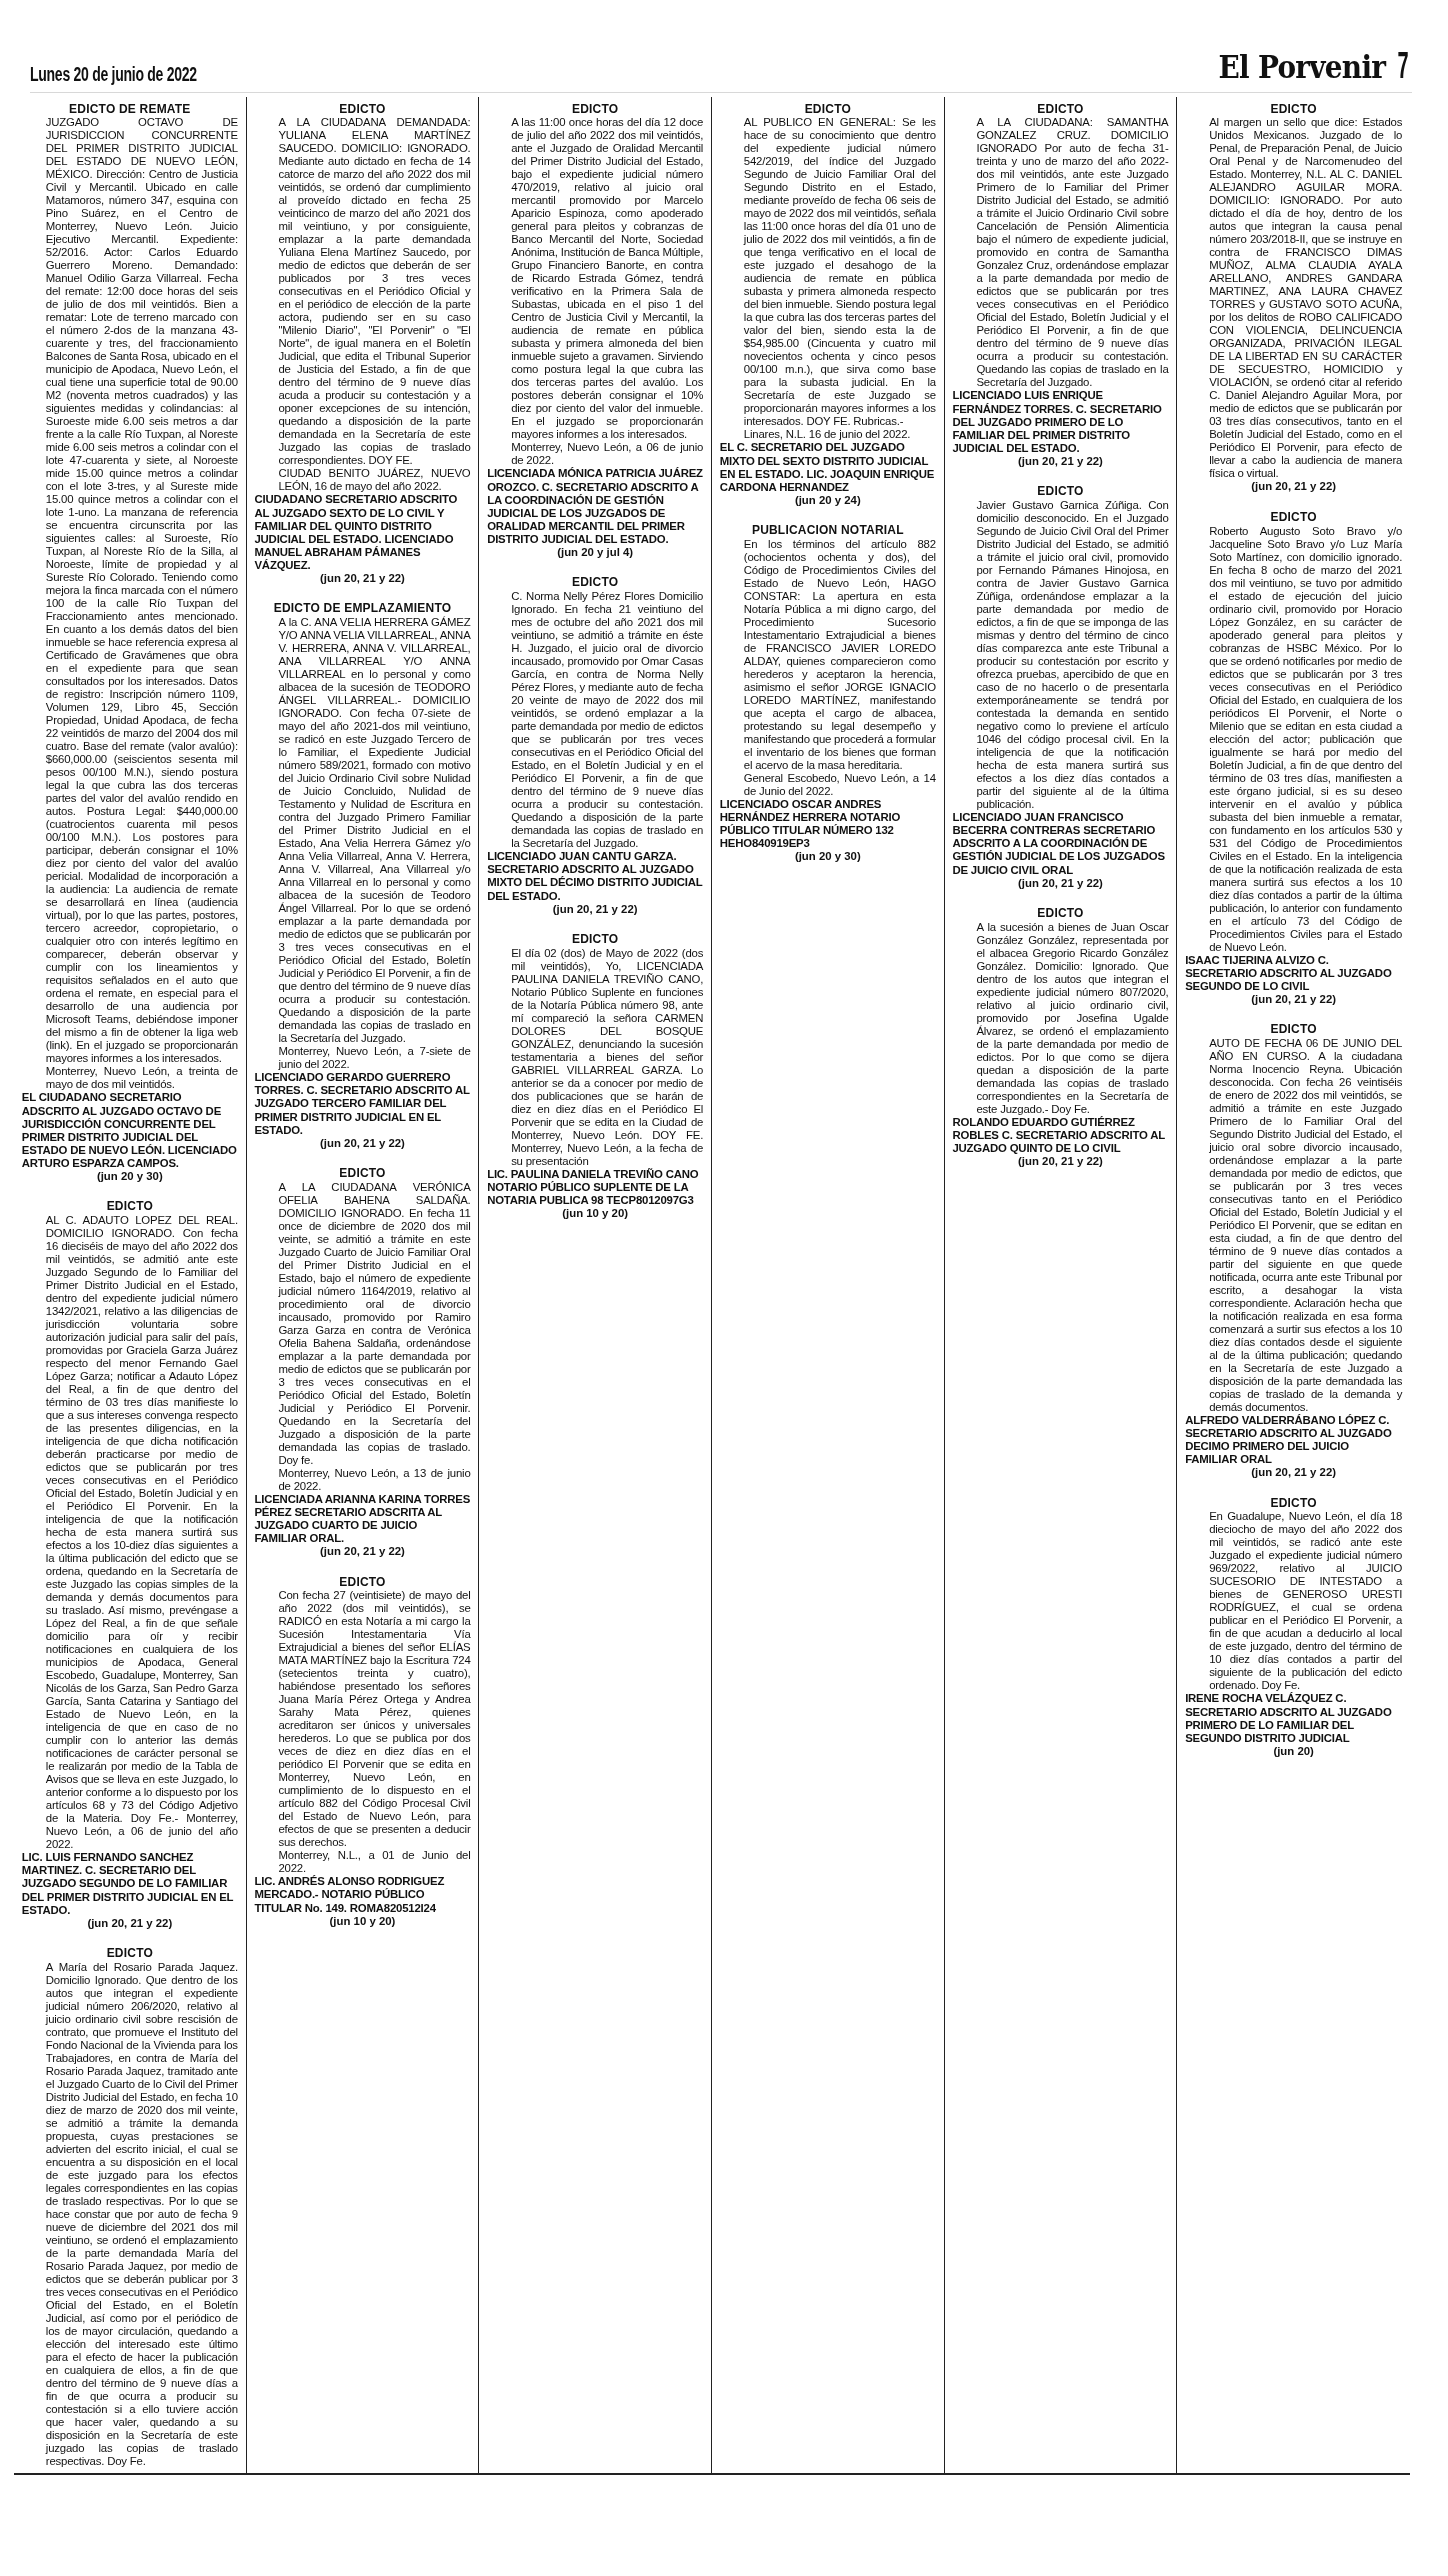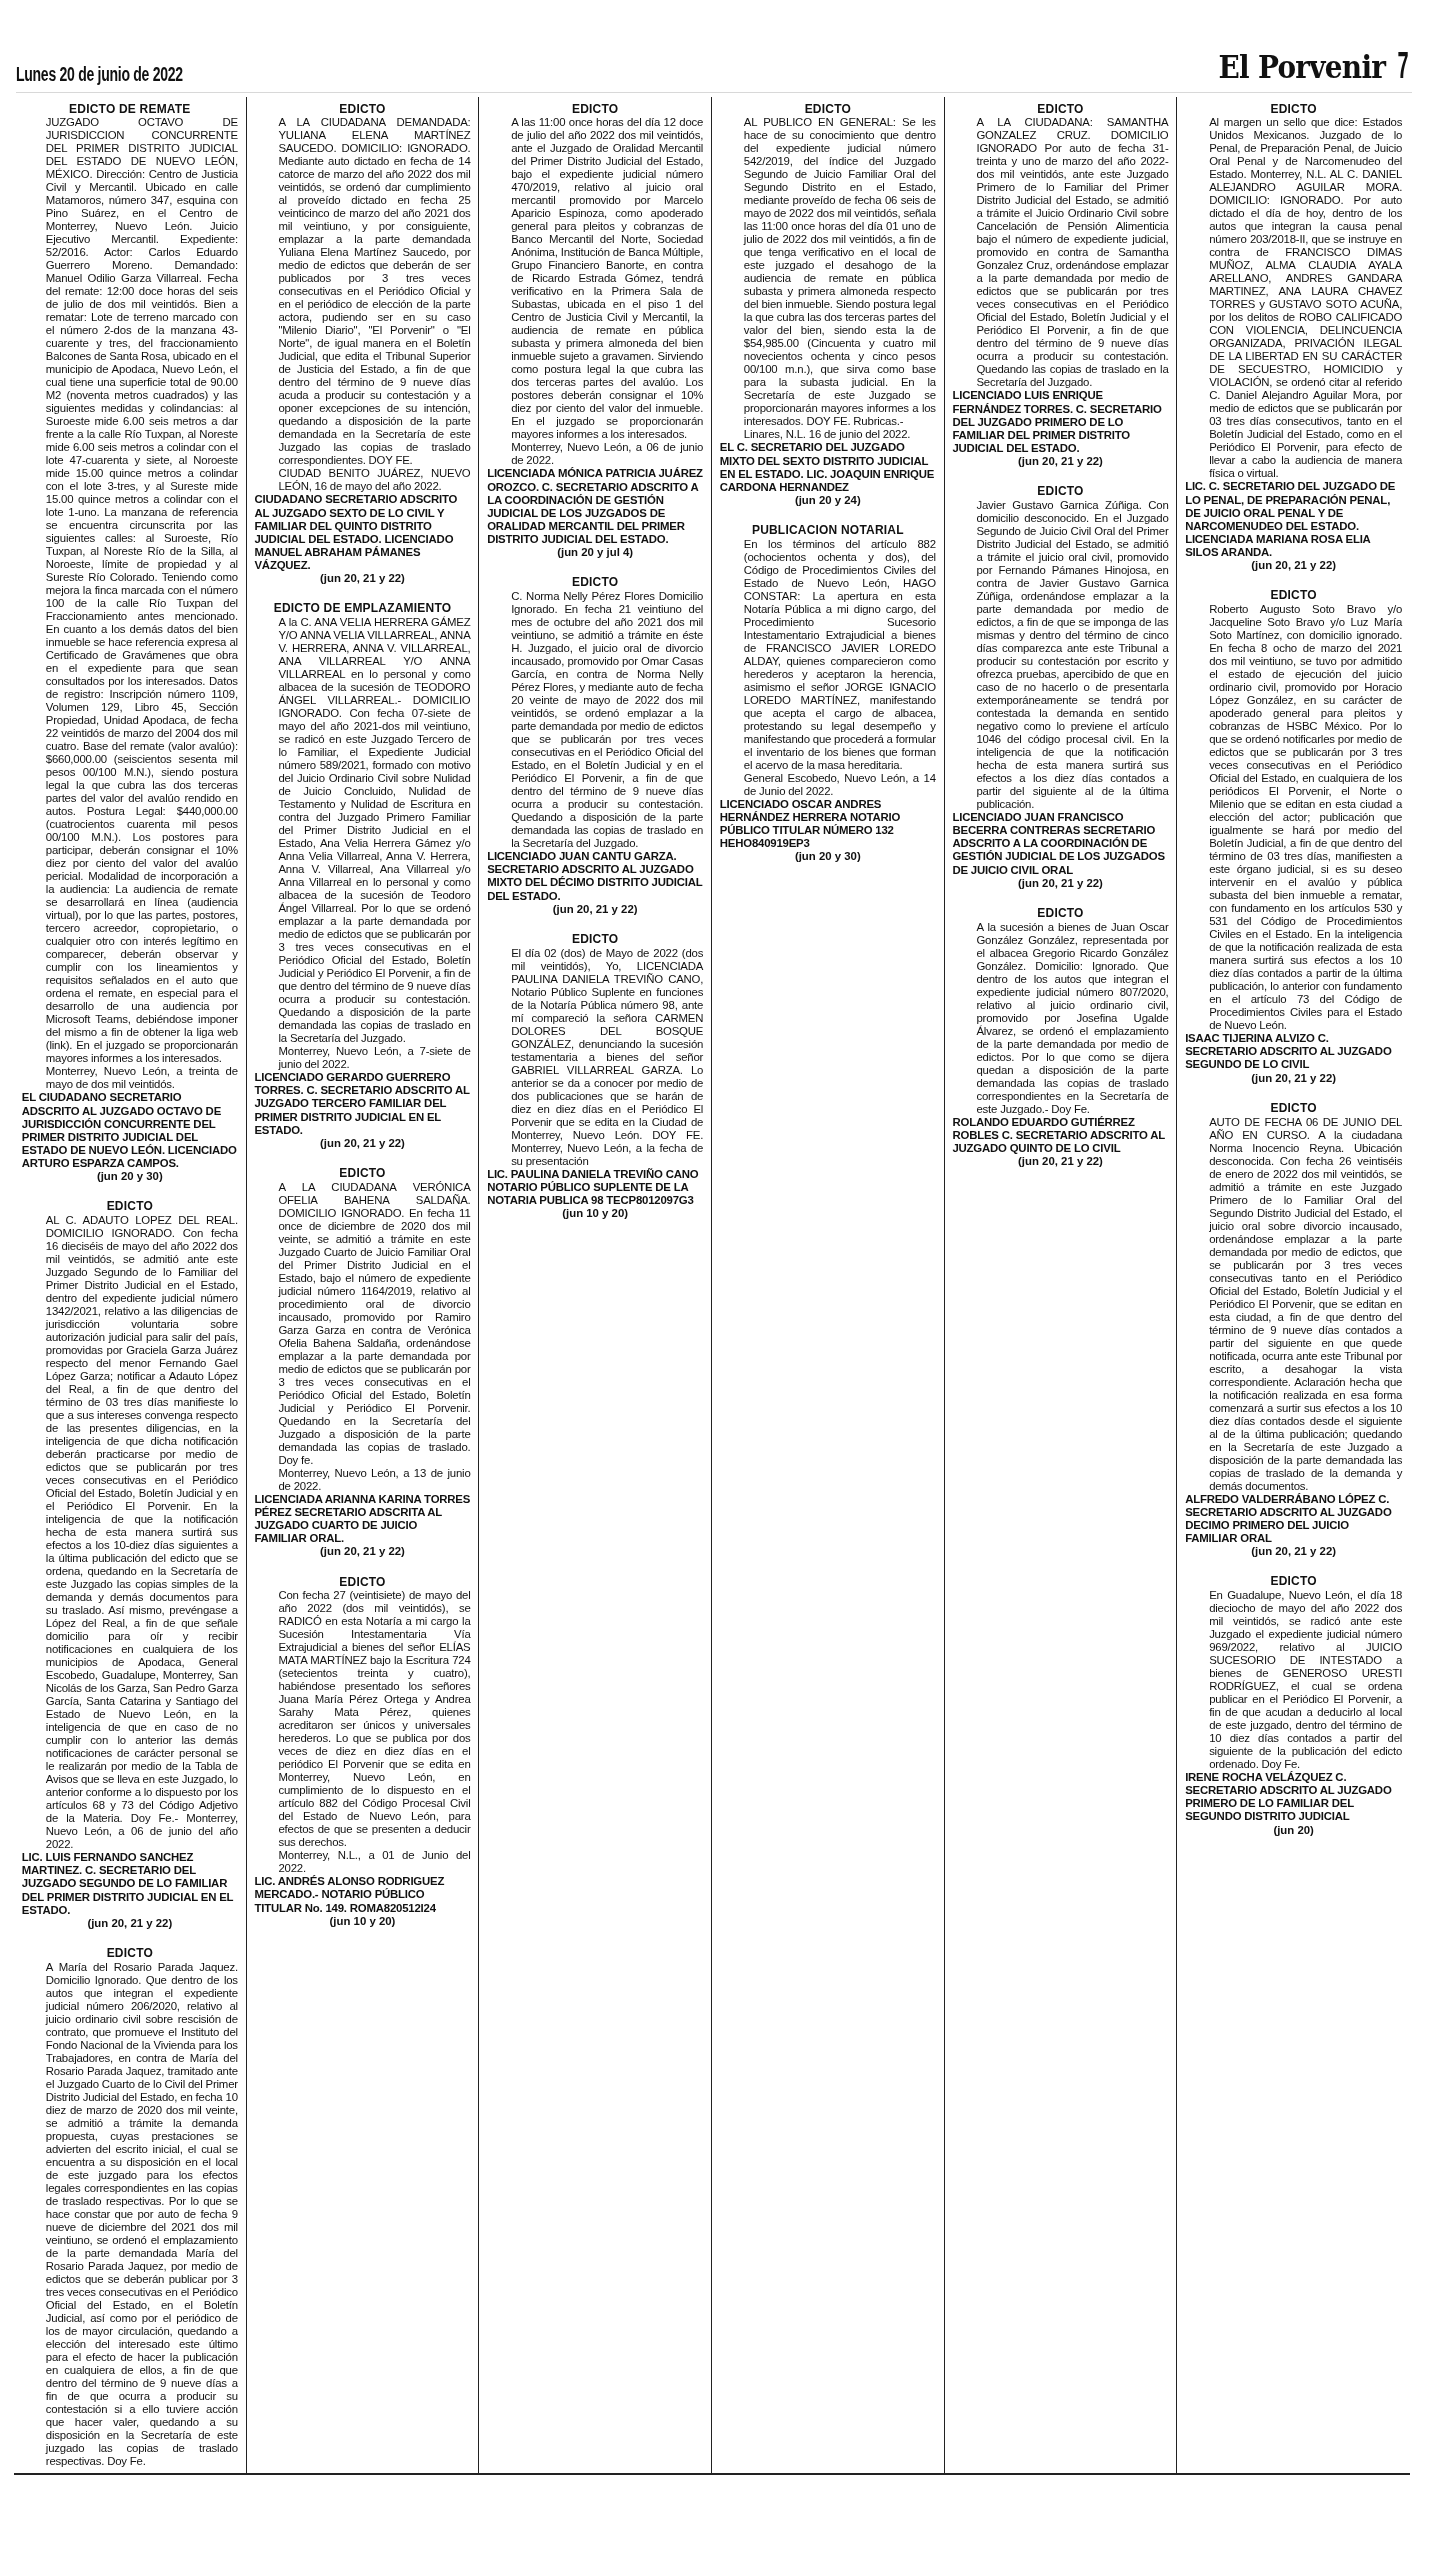--- a/index.html
+++ b/index.html
@@ -1,17 +1,17 @@
 <!DOCTYPE html>
 <html style="font-size:12.5px"><head>
 <meta charset="utf-8">
 <style>
   html, body { margin:0; padding:0; background:#ffffff; }
   body { width:1449px; height:2576px; position:relative; overflow:hidden; color:#111; font-family:"Liberation Sans", sans-serif; }
-  .masthead { position:absolute; left:16px; right:37px; top:0; height:92px; border-bottom:1.6px solid #d8d8d8; }
+  .masthead { position:absolute; left:30px; right:37px; top:0; height:92px; border-bottom:1.6px solid #d8d8d8; }
   .date { position:absolute; left:0; bottom:6.2px; font-family:"Liberation Sans", sans-serif; font-weight:bold; font-size:19.5px; transform:scaleX(0.72); transform-origin:left bottom; letter-spacing:-0.4px; }
   .brand { position:absolute; right:0; bottom:4.7px; font-family:"DejaVu Serif", serif; font-weight:bold; font-size:31px; letter-spacing:-0.8px; transform:scaleX(0.9); transform-origin:right bottom; }
   .brand .num { font-size:37px; font-family:"Liberation Sans", sans-serif; transform:scaleX(0.6); display:inline-block; }
   .columns { position:absolute; left:14px; top:97px; width:1396px; height:2376px; display:grid; grid-template-columns:repeat(6, 1fr); border-bottom:2.3px solid #222; }
   .col { border-right:1.9px solid #222; padding:4.7px 7.8px 0 7.8px; overflow:hidden; }
   .col:last-child { border-right:none; }
   .notice { margin-bottom:15.6px; }
   .notice h3 { margin:0 0 0.8px 0; text-align:center; font-size:12px; font-weight:bold; letter-spacing:0.2px; }
   .notice .body { font-size:11.4px; line-height:1.14; text-align:justify; hyphens:auto; transform-origin:left top; letter-spacing:-0.2px;margin-left:24px; }
   .notice .sign { text-align:left; font-weight:bold; font-size:11.4px; line-height:1.15; letter-spacing:-0.2px; }
@@ -132,21 +132,20 @@
         <h3>EDICTO</h3>
         <div class="body">A la sucesión a bienes de Juan Oscar González González, representada por el albacea Gregorio Ricardo González González. Domicilio: Ignorado. Que dentro de los autos que integran el expediente judicial número 807/2020, relativo al juicio ordinario civil, promovido por Josefina Ugalde Álvarez, se ordenó el emplazamiento de la parte demandada por medio de edictos. Por lo que como se dijera quedan a disposición de la parte demandada las copias de traslado correspondientes en la Secretaría de este Juzgado.- Doy Fe.</div>
         <div class="sign">ROLANDO EDUARDO GUTIÉRREZ ROBLES C. SECRETARIO ADSCRITO AL JUZGADO QUINTO DE LO CIVIL</div>
         <div class="pub">(jun 20, 21 y 22)</div>
       </div>
     </div>
     <div class="col">
       <div class="notice">
         <h3>EDICTO</h3>
         <div class="body">Al margen un sello que dice: Estados Unidos Mexicanos. Juzgado de lo Penal, de Preparación Penal, de Juicio Oral Penal y de Narcomenudeo del Estado. Monterrey, N.L. AL C. DANIEL ALEJANDRO AGUILAR MORA. DOMICILIO: IGNORADO. Por auto dictado el día de hoy, dentro de los autos que integran la causa penal número 203/2018-II, que se instruye en contra de FRANCISCO DIMAS MUÑOZ, ALMA CLAUDIA AYALA ARELLANO, ANDRES GANDARA MARTINEZ, ANA LAURA CHAVEZ TORRES y GUSTAVO SOTO ACUÑA, por los delitos de ROBO CALIFICADO CON VIOLENCIA, DELINCUENCIA ORGANIZADA, PRIVACIÓN ILEGAL DE LA LIBERTAD EN SU CARÁCTER DE SECUESTRO, HOMICIDIO y VIOLACIÓN, se ordenó citar al referido C. Daniel Alejandro Aguilar Mora, por medio de edictos que se publicarán por 03 tres días consecutivos, tanto en el Boletín Judicial del Estado, como en el Periódico El Porvenir, para efecto de llevar a cabo la audiencia de manera física o virtual.</div>
-        <div class="sign">LIC. C. SECRETARIO DEL JUZGADO DE LO PENAL, DE PREPARACIÓN PENAL, DE JUICIO ORAL PENAL Y DE NARCOMENUDEO DEL ESTADO. LICENCIADA MARIANA ROSA ELIA SILOS ARANDA.</div>
         <div class="pub">(jun 20, 21 y 22)</div>
       </div>
       <div class="notice">
         <h3>EDICTO</h3>
         <div class="body">Roberto Augusto Soto Bravo y/o Jacqueline Soto Bravo y/o Luz María Soto Martínez, con domicilio ignorado. En fecha 8 ocho de marzo del 2021 dos mil veintiuno, se tuvo por admitido el estado de ejecución del juicio ordinario civil, promovido por Horacio López González, en su carácter de apoderado general para pleitos y cobranzas de HSBC México. Por lo que se ordenó notificarles por medio de edictos que se publicarán por 3 tres veces consecutivas en el Periódico Oficial del Estado, en cualquiera de los periódicos El Porvenir, el Norte o Milenio que se editan en esta ciudad a elección del actor; publicación que igualmente se hará por medio del Boletín Judicial, a fin de que dentro del término de 03 tres días, manifiesten a este órgano judicial, si es su deseo intervenir en el avalúo y pública subasta del bien inmueble a rematar, con fundamento en los artículos 530 y 531 del Código de Procedimientos Civiles en el Estado. En la inteligencia de que la notificación realizada de esta manera surtirá sus efectos a los 10 diez días contados a partir de la última publicación, lo anterior con fundamento en el artículo 73 del Código de Procedimientos Civiles para el Estado de Nuevo León.</div>
         <div class="sign">ISAAC TIJERINA ALVIZO C. SECRETARIO ADSCRITO AL JUZGADO SEGUNDO DE LO CIVIL</div>
         <div class="pub">(jun 20, 21 y 22)</div>
       </div>
       <div class="notice">
         <h3>EDICTO</h3>

